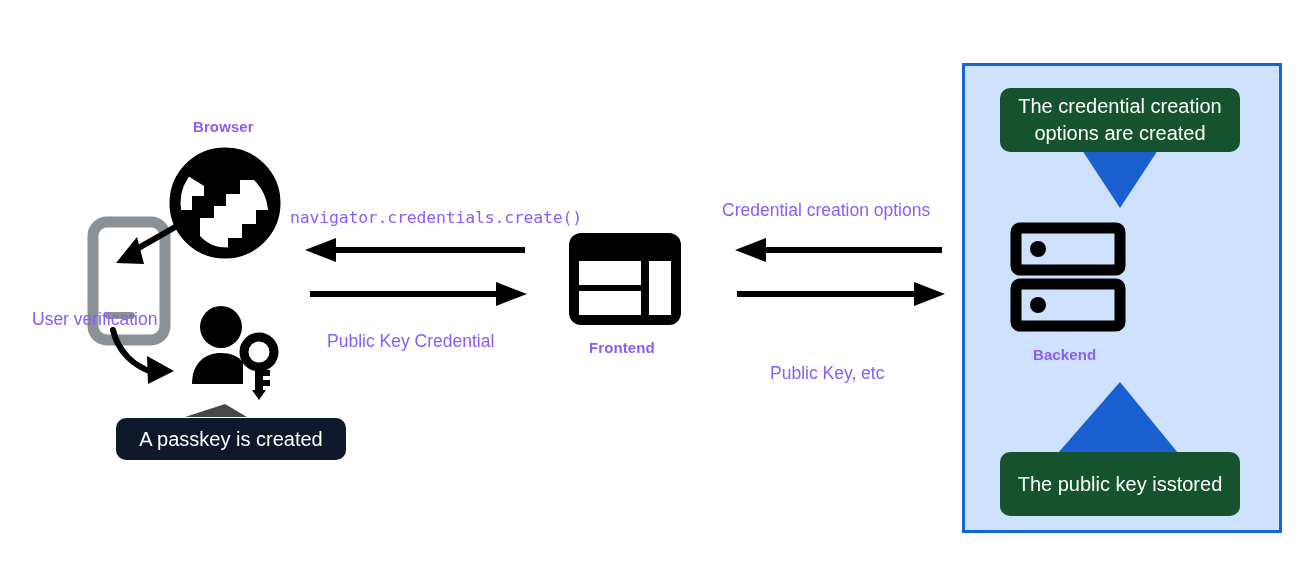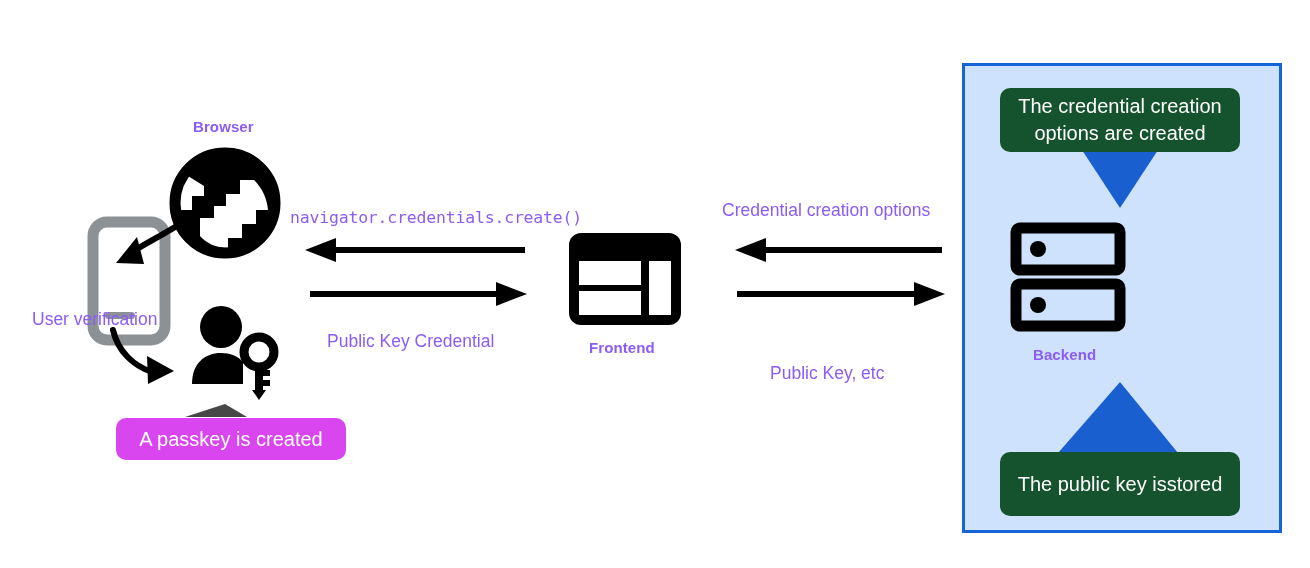--- a/index.html
+++ b/index.html
@@ -38,21 +38,21 @@
     border-radius:10px;
     color:#ffffff;
     text-align:center;
     font-size:20px;
     line-height:27px;
     display:flex;align-items:center;justify-content:center;
     box-sizing:border-box;
     padding:6px 14px;
   }
   .tip-blue{background:#14532d;}
-  .tip-gray{background:#d946ef;}
+  .tip-gray{background:#0f172a;}
 
   
   svg.layer{position:absolute;left:0;top:0;width:1310px;height:568px;overflow:visible;pointer-events:none;}
 </style>
 </head>
 <body>
 
 <div class="stage">
 
   <div class="backend-panel"></div>

